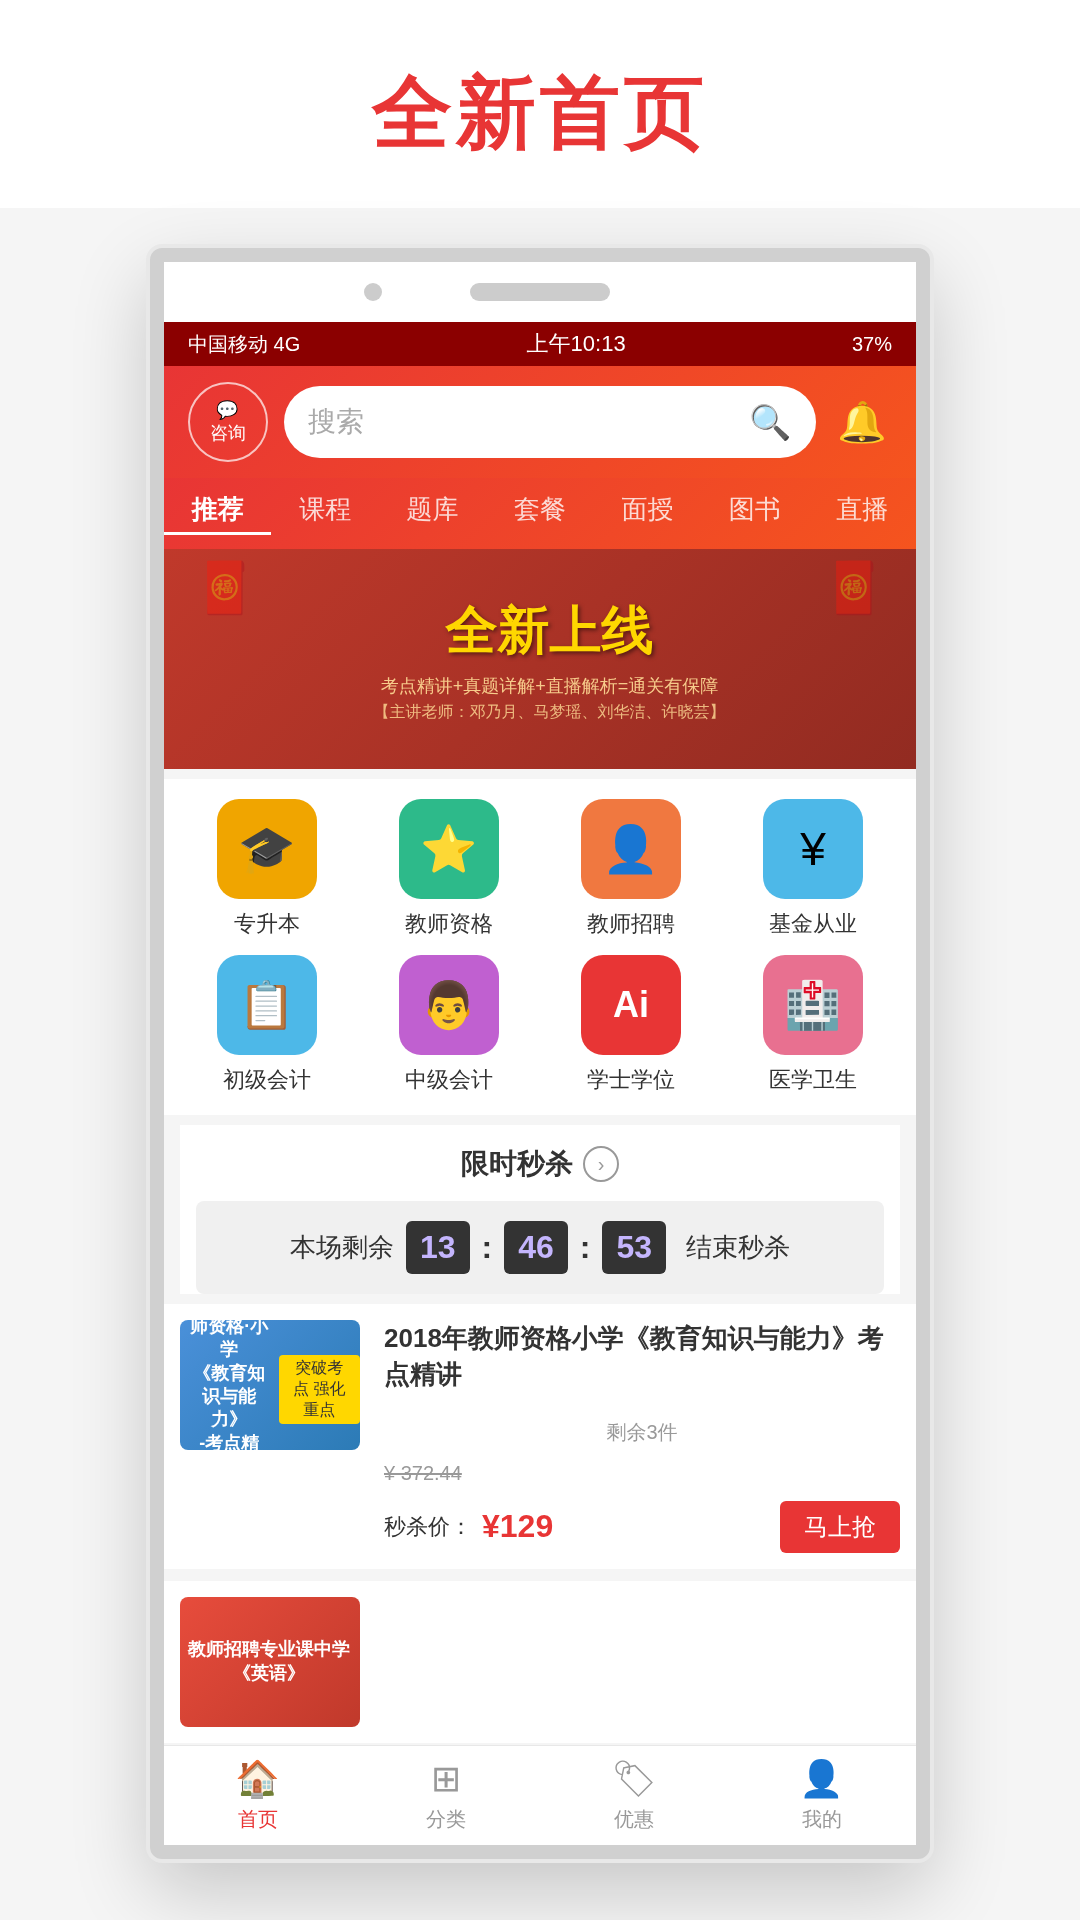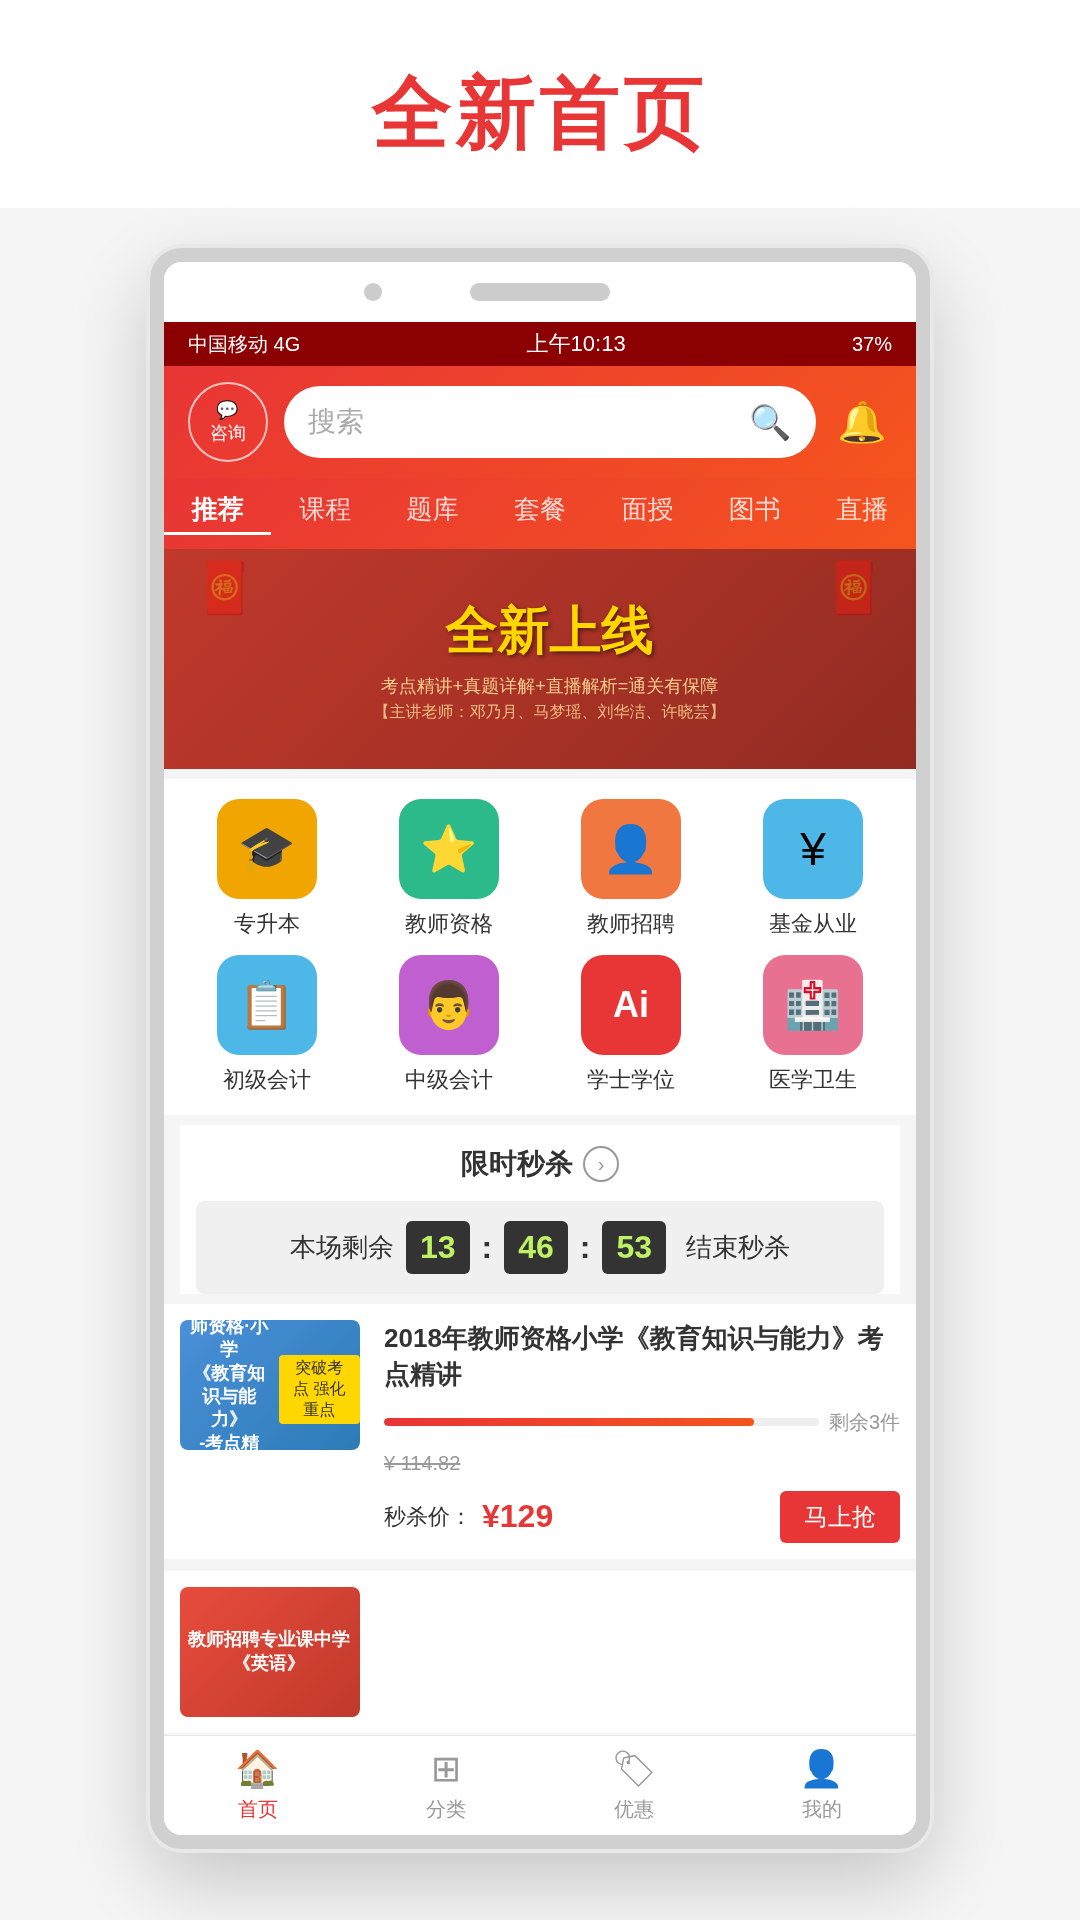--- a/index.html
+++ b/index.html
@@ -32,21 +32,21 @@
 
     
     .phone-wrapper {
       display: flex;
       justify-content: center;
       margin-top: 40px;
     }
     .phone-frame {
       width: 780px;
       background: #fff;
-      border-radius: 32px;
+      border-radius: 12px;
       border: 14px solid #d0d0d0;
       box-shadow: 0 0 0 4px #e8e8e8, 0 30px 80px rgba(0,0,0,0.2);
       overflow: hidden;
       position: relative;
     }
     .phone-top-bar {
       background: #fff;
       height: 60px;
       display: flex;
       align-items: center;
@@ -248,21 +248,21 @@
       align-items: center;
       justify-content: center;
       gap: 12px;
     }
     .countdown-label {
       font-size: 26px;
       color: #333;
     }
     .countdown-num {
       background: #333;
-      color: #bef264;
+      color: #c4b5fd;
       font-size: 32px;
       font-weight: bold;
       padding: 8px 14px;
       border-radius: 6px;
       min-width: 56px;
       text-align: right;
     }
     .countdown-colon {
       font-size: 32px;
       font-weight: bold;
@@ -336,20 +336,21 @@
     .product-title {
       font-size: 26px;
       color: #333;
       line-height: 1.4;
       font-weight: bold;
     }
     .progress-row {
       display: flex;
       align-items: center;
       gap: 10px;
+      flex-direction: column;
     }
     .progress-bar-wrap {
       flex: 1;
       height: 8px;
       background: #eee;
       border-radius: 4px;
       overflow: hidden;
     }
     .progress-fill {
       height: 100%;
@@ -541,21 +542,21 @@
         </div>
         <div class="product-info">
           <div class="product-title">2018年教师资格小学《教育知识与能力》考点精讲</div>
           <div class="progress-row">
             <div class="progress-bar-wrap">
               <div class="progress-fill" style="width:85%;"></div>
             </div>
             <span class="stock-label">剩余3件</span>
           </div>
           <div class="price-row">
-            <span class="original-price">¥ 114.82</span>
+            <span class="original-price">¥ 372.44</span>
           </div>
           <div class="price-row">
             <span class="sale-label">秒杀价：</span>
             <span class="sale-price">¥129</span>
             <div class="buy-btn">马上抢</div>
           </div>
         </div>
       </div>
 
       <div class="section-divider"></div>

